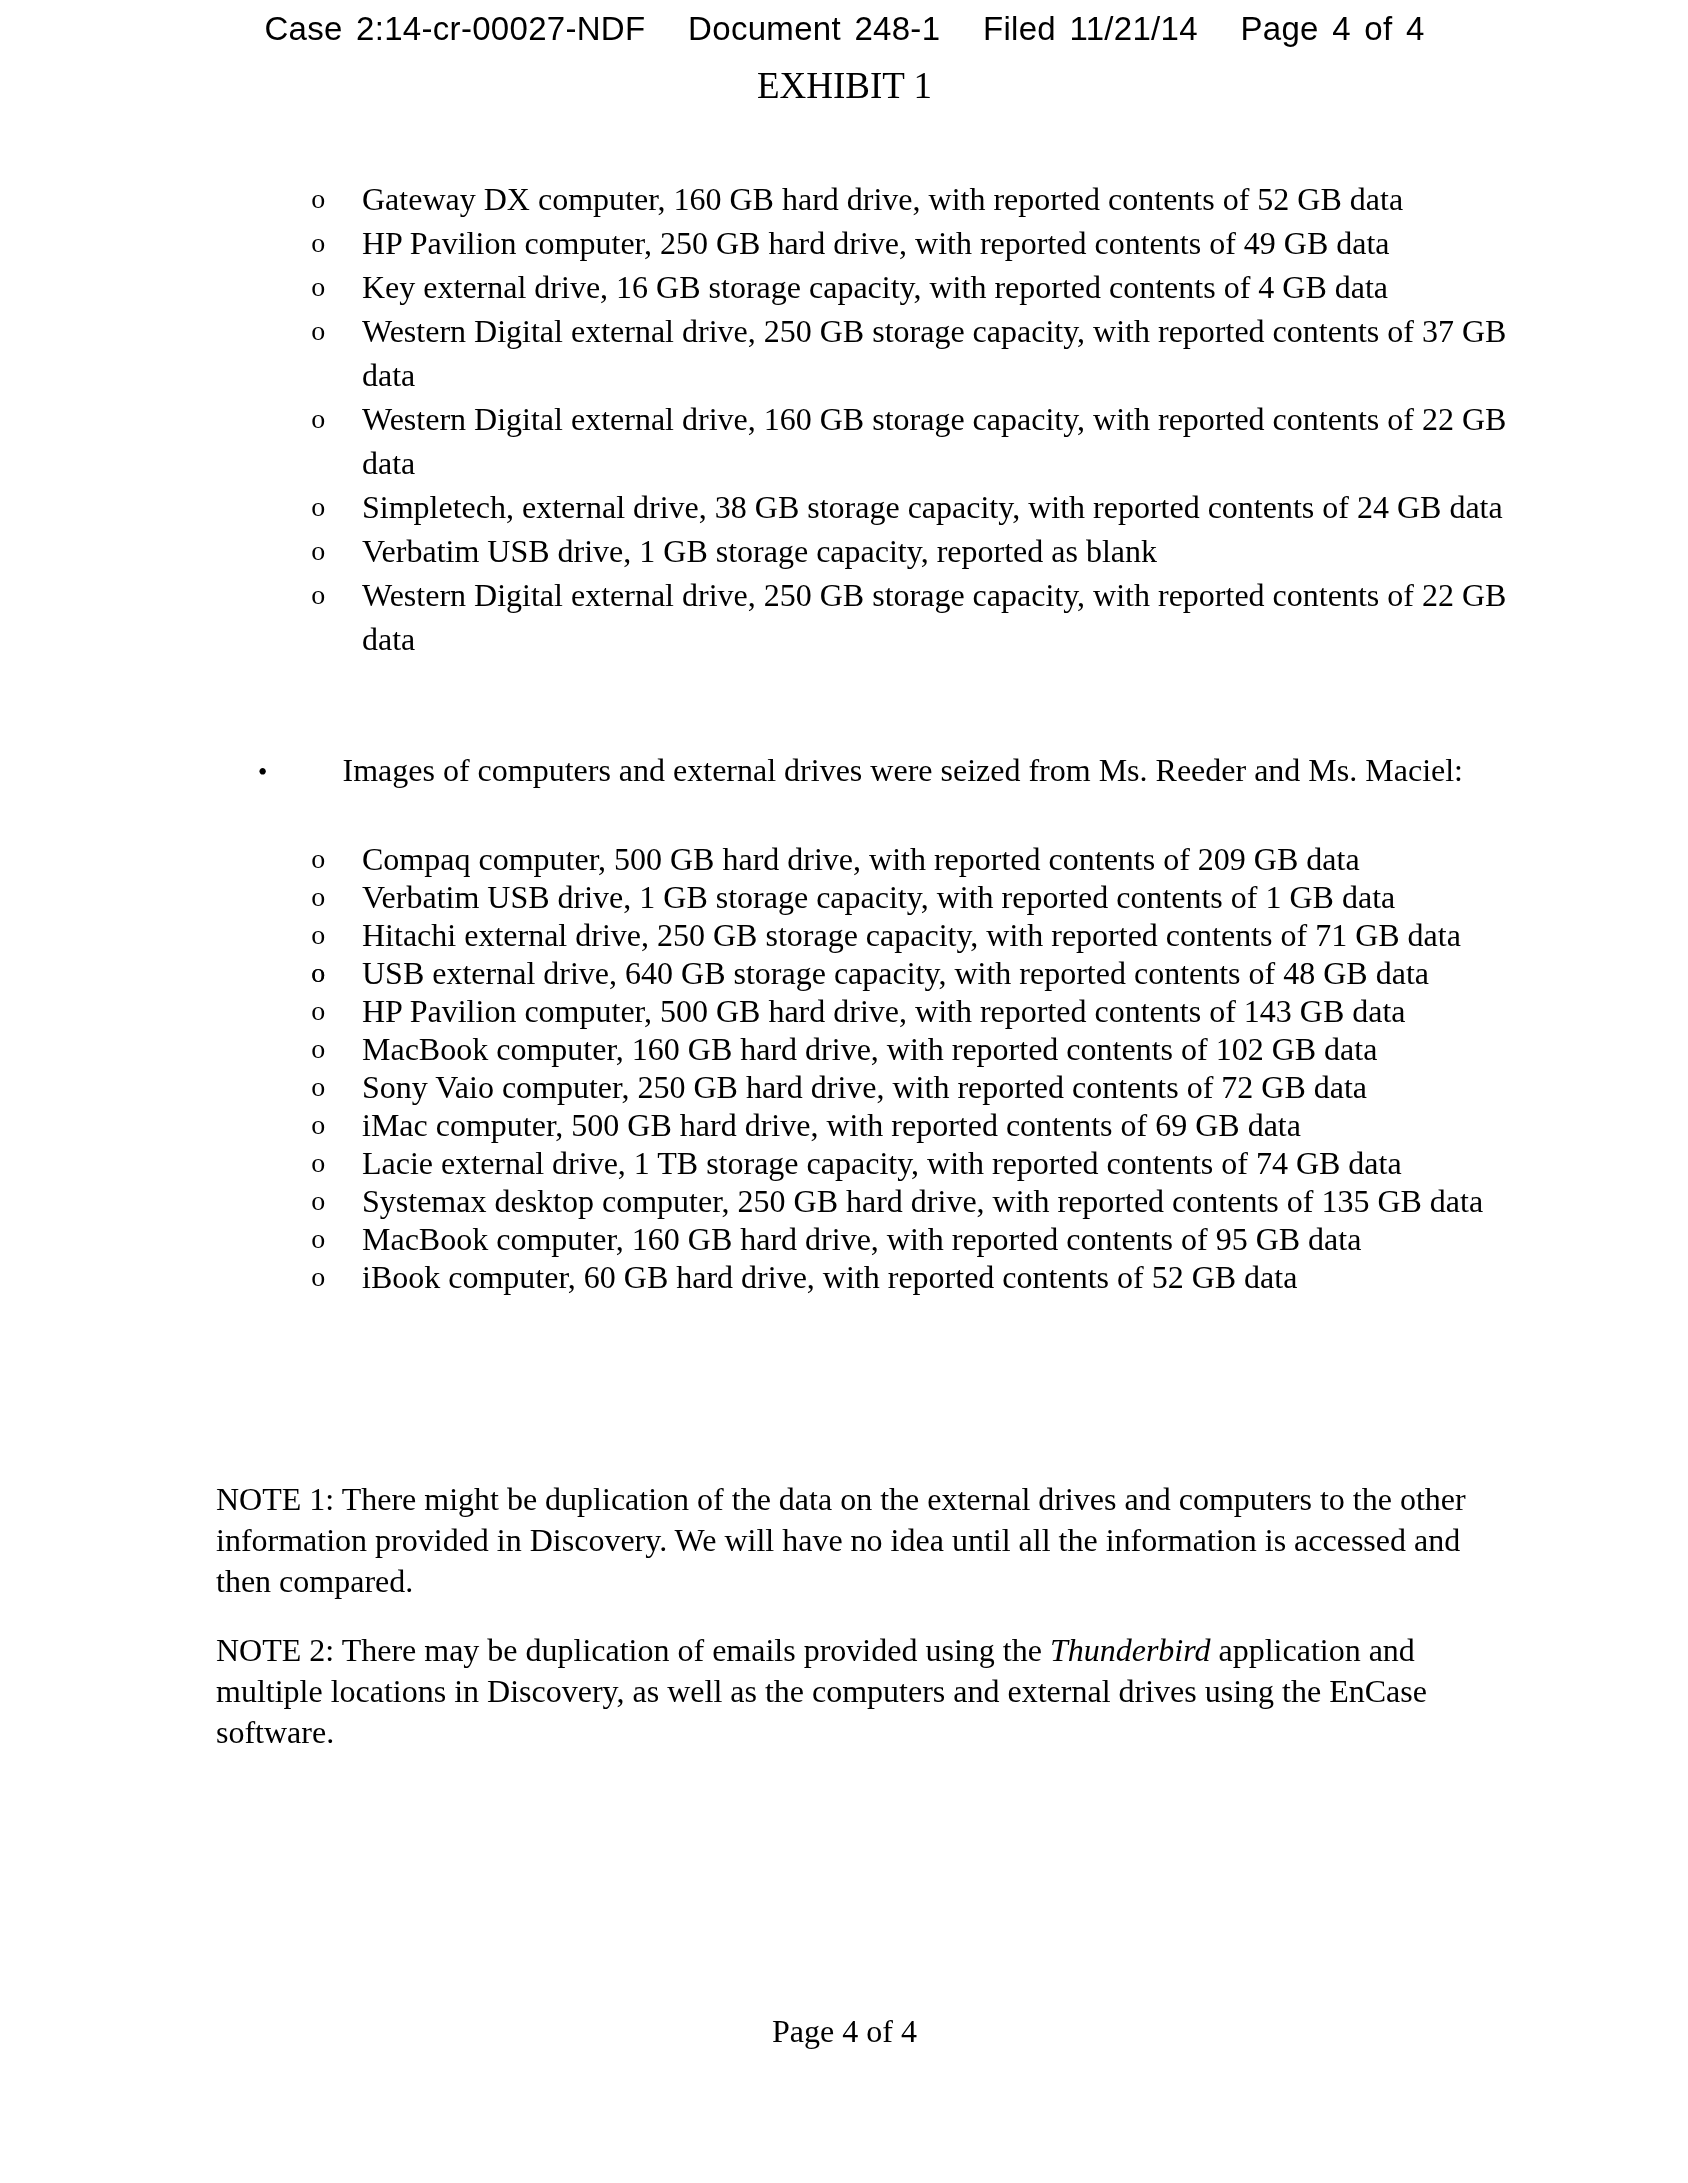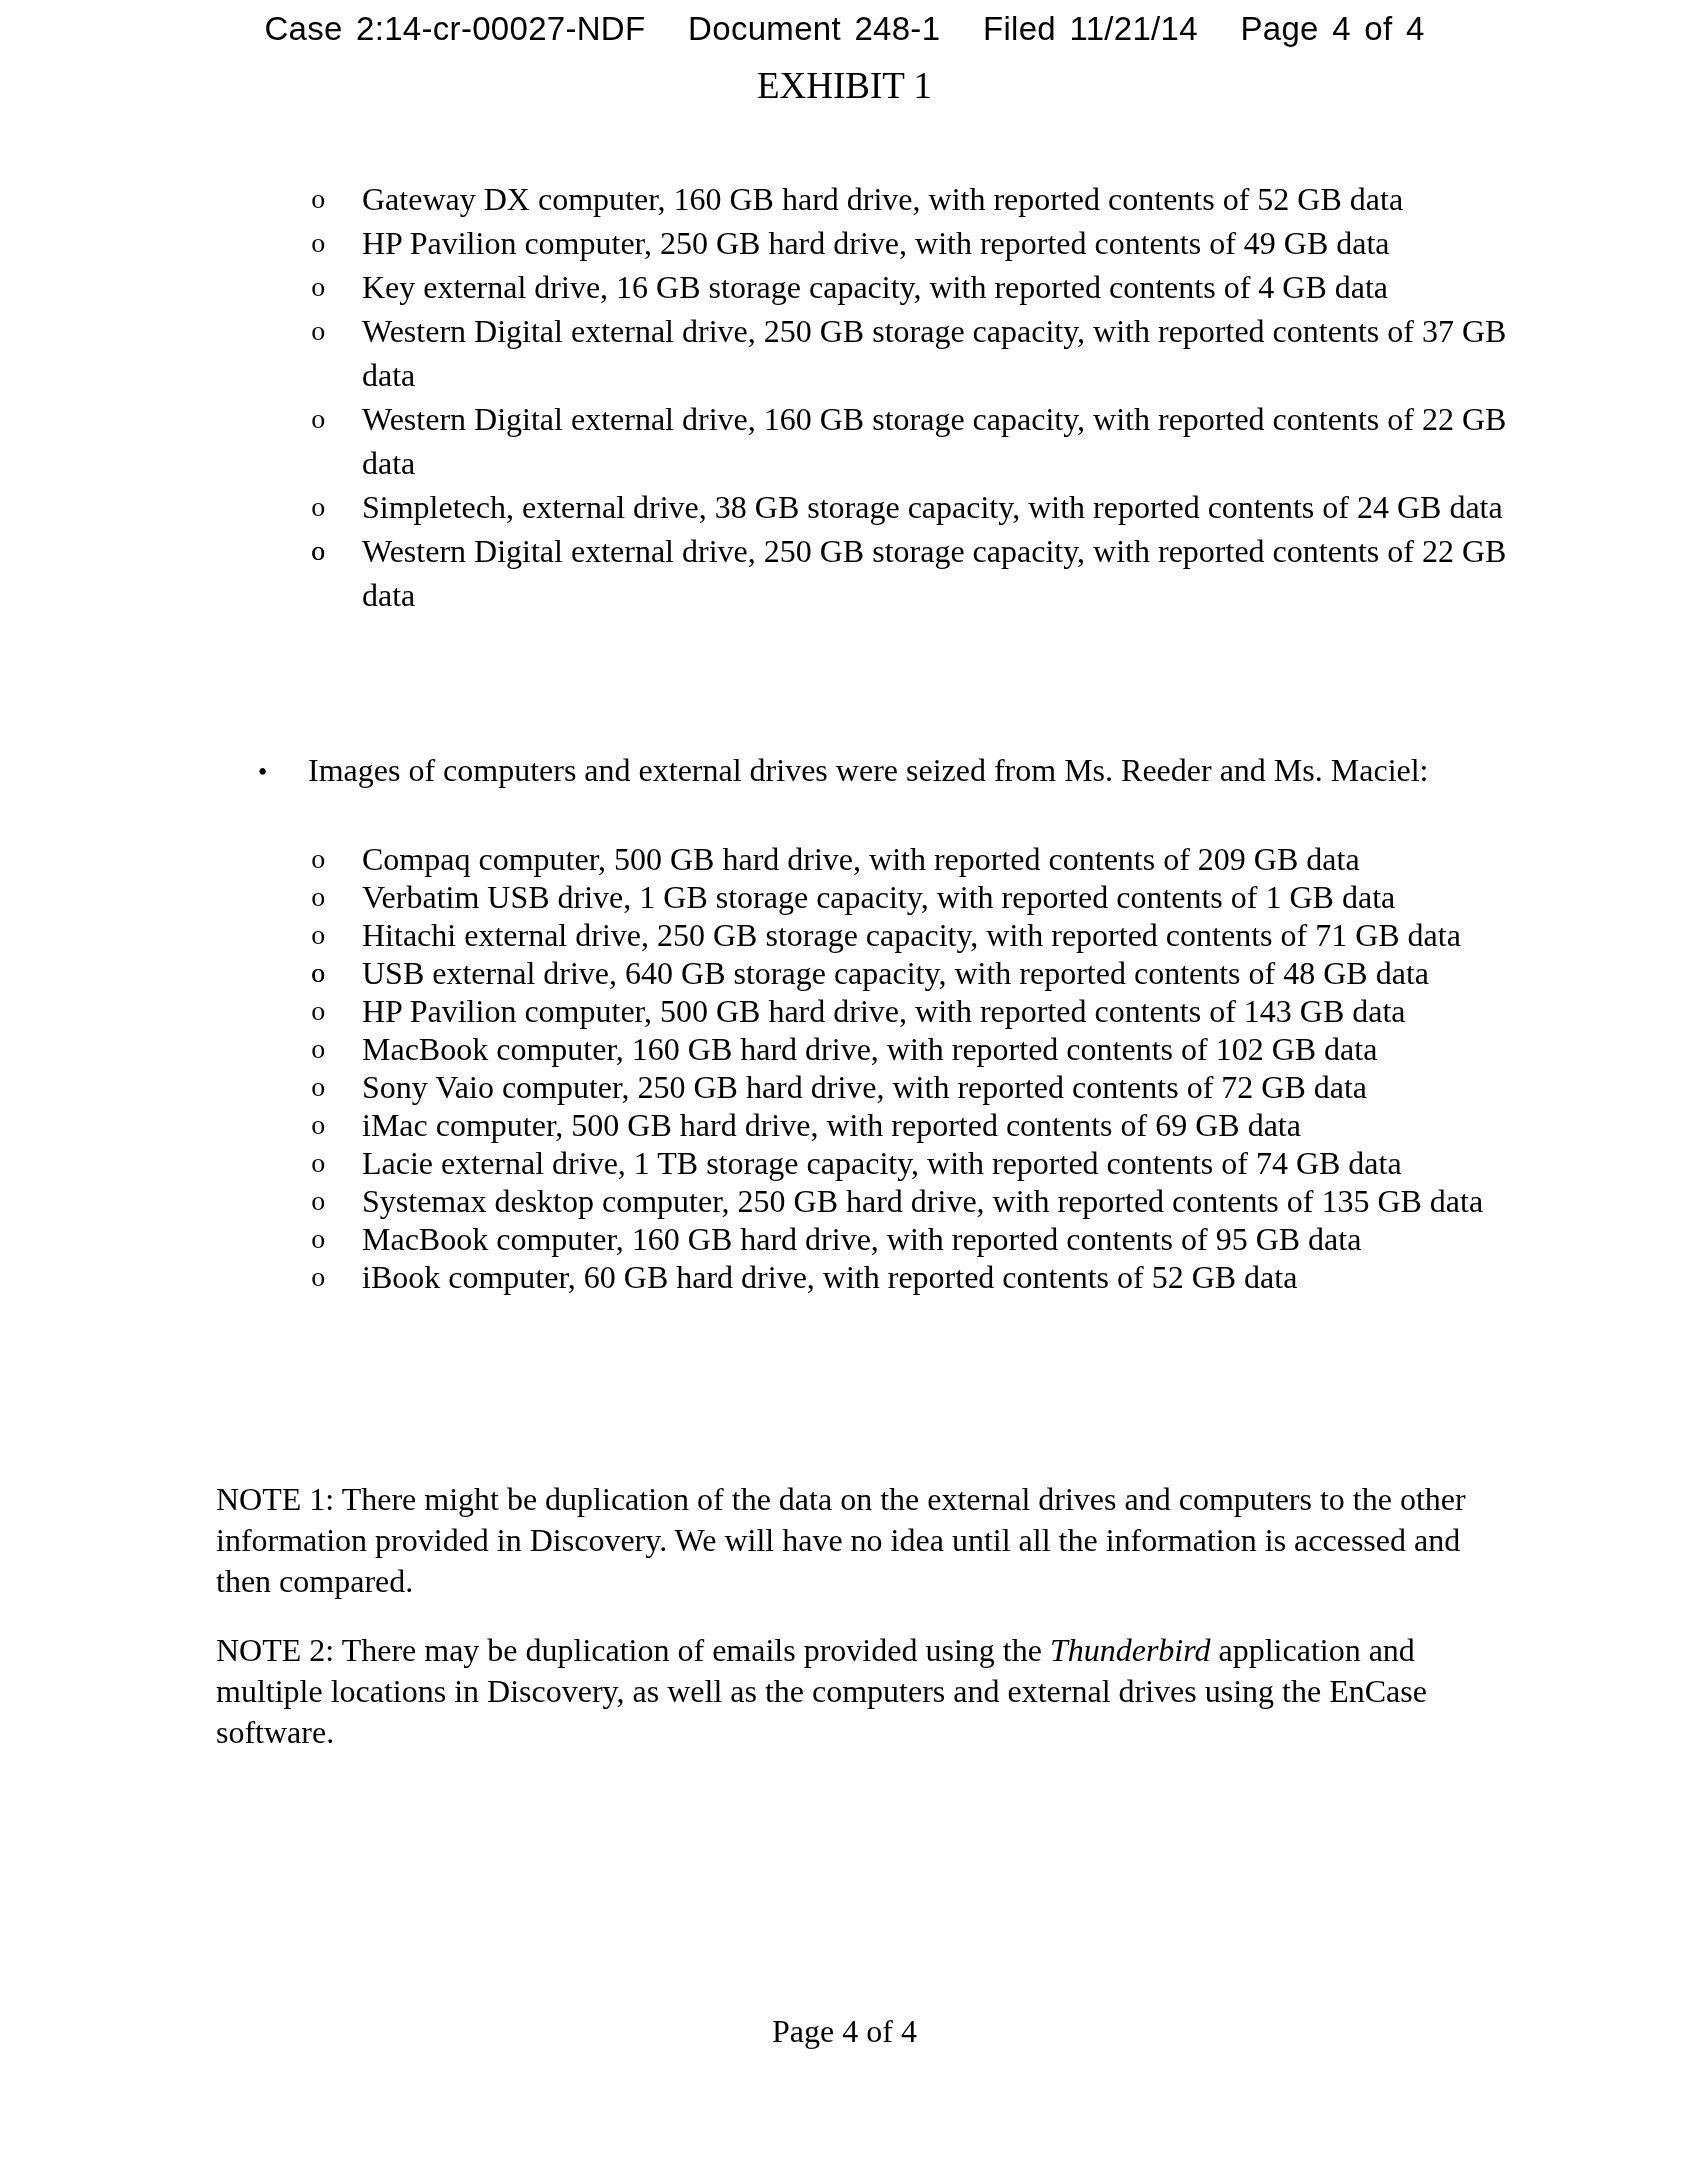--- a/index.html
+++ b/index.html
@@ -69,20 +69,21 @@
     }
     .main-bullet {
       position: absolute;
       left: 0;
       top: 0;
       font-size: 26.5px;
     }
     .main-bullet-text {
       padding-left: 50px;
       line-height: 41px;
+      text-align: right;
     }
     .list-b {
       top: 840px;
       left: 306px;
       width: 1232px;
       line-height: 38px;
     }
     .note {
       position: absolute;
       left: 216px;
@@ -132,20 +133,21 @@
   <li class="sub-item">
     <span class="sub-bullet">o</span>
     <span>Western Digital external drive, 160 GB storage capacity, with reported contents of 22 GB data</span>
   </li>
   <li class="sub-item">
     <span class="sub-bullet">o</span>
     <span>Simpletech, external drive, 38 GB storage capacity, with reported contents of 24 GB data</span>
   </li>
   <li class="sub-item">
     <span class="sub-bullet">o</span>
+    <span>Verbatim USB drive, 1 GB storage capacity, reported as blank</span>
   </li>
   <li class="sub-item">
     <span class="sub-bullet">o</span>
     <span>Western Digital external drive, 250 GB storage capacity, with reported contents of 22 GB data</span>
   </li>
 </ul>
 
 <div class="main-bullet-block body-text">
   <span class="main-bullet">•</span>
   <div class="main-bullet-text">Images of computers and external drives were seized from Ms. Reeder and Ms. Maciel:</div>

